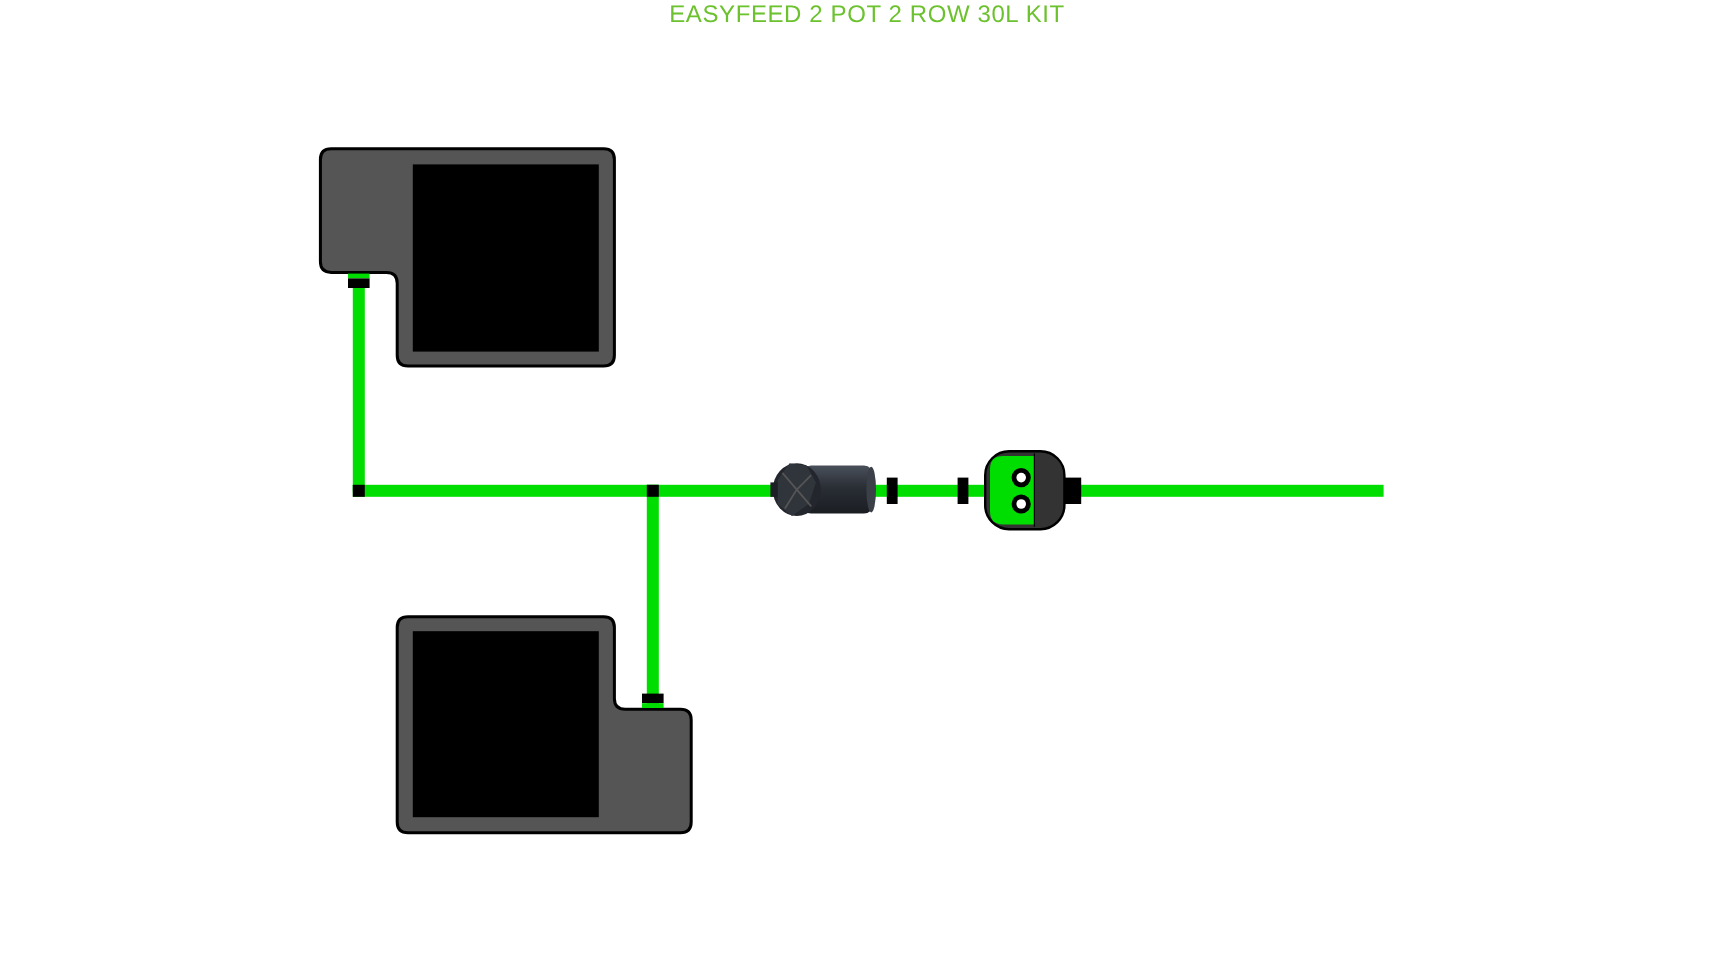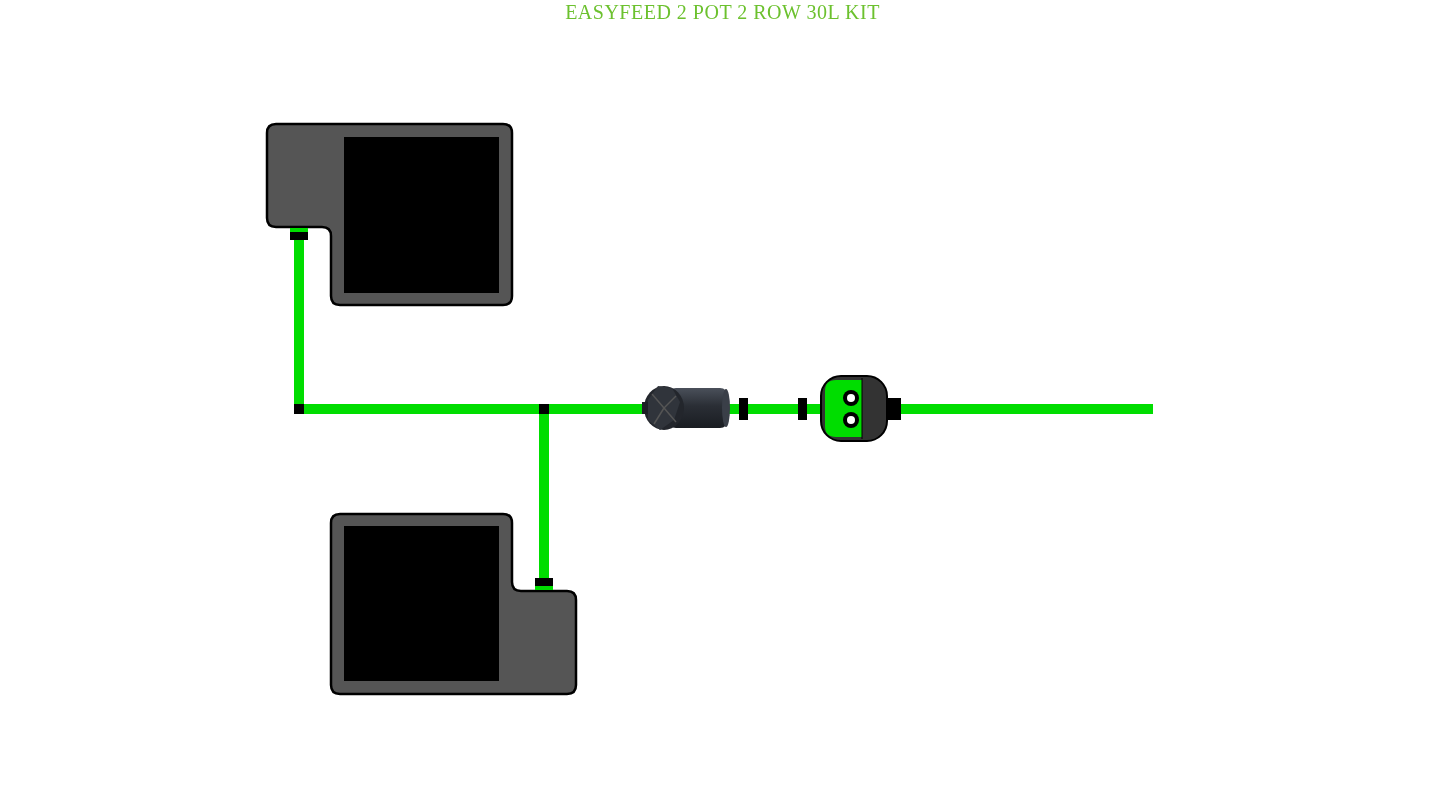--- a/index.html
+++ b/index.html
@@ -1,19 +1,19 @@
 <!DOCTYPE html>
 <html><head>
 <meta charset="utf-8">
 <style>
   html, body { margin: 0; padding: 0; background: #ffffff; }
   body { width: 1445px; height: 798px; position: relative; overflow: hidden; font-family: "DejaVu Sans", sans-serif; }
   .title {
     position: absolute; left: 0; top: 0; width: 1445px; text-align: center;
-    font-family: Liberation Serif, serif; font-size: 20px; line-height: 24px;
+    font-family: Liberation Sans, sans-serif; font-size: 20px; line-height: 24px;
     letter-spacing: 0.5px; color: #6cc12e; font-weight: normal;
   }
   svg.diagram { position: absolute; left: 0; top: 0; }
 </style>
 </head>
 <body>
 
 <div class="title">EASYFEED 2 POT 2 ROW 30L KIT</div>
 
 <svg class="diagram" width="1445" height="798" viewBox="0 0 1445 798">

